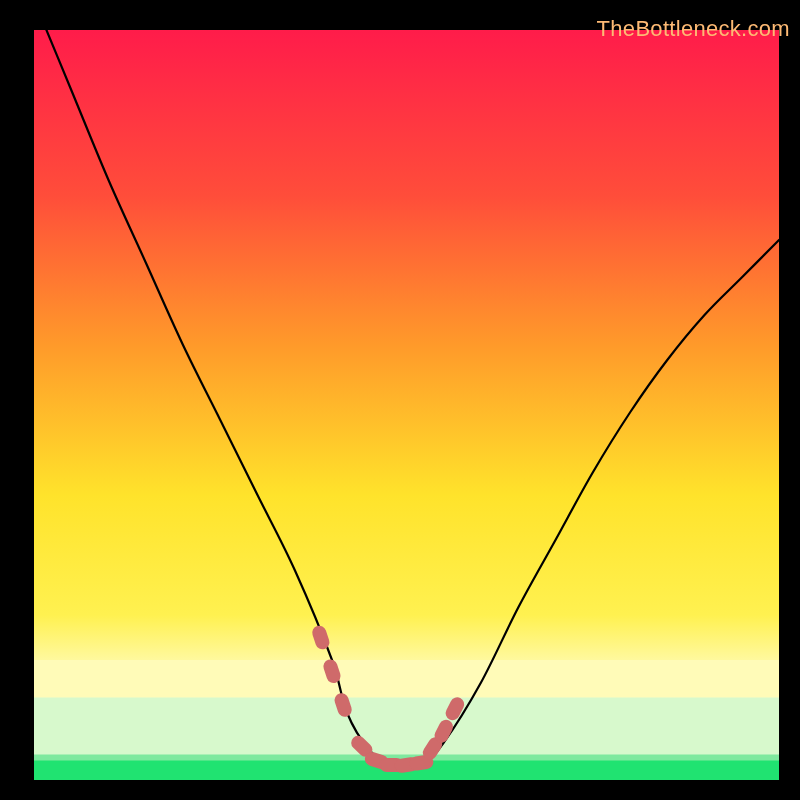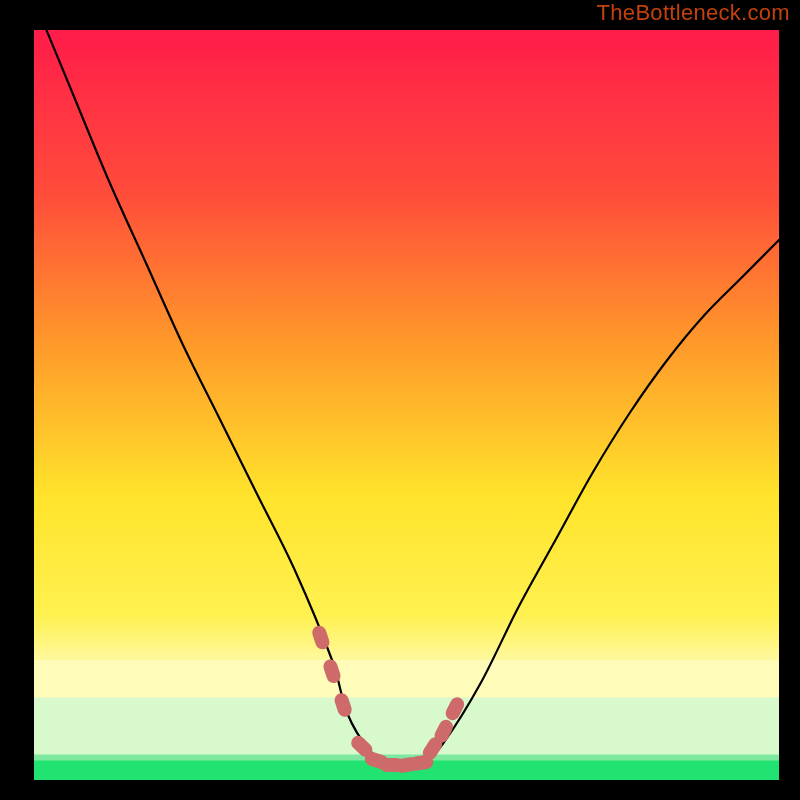--- a/index.html
+++ b/index.html
@@ -12,23 +12,23 @@
     font-family: Arial, Helvetica, sans-serif;
   }
   .stage {
     position: relative;
     width: 800px;
     height: 800px;
     background: #000;
   }
   .watermark {
     position: absolute;
-    top: 0;
+    top: 16px;
     right: 10px;
-    color: #c2410c;
+    color: #fdba74;
     font-size: 22px;
     font-weight: 500;
     letter-spacing: 0.3px;
     z-index: 5;
   }
   .plot-slot {
     position: absolute;
     left: 34px;
     top: 30px;
     width: 745px;

